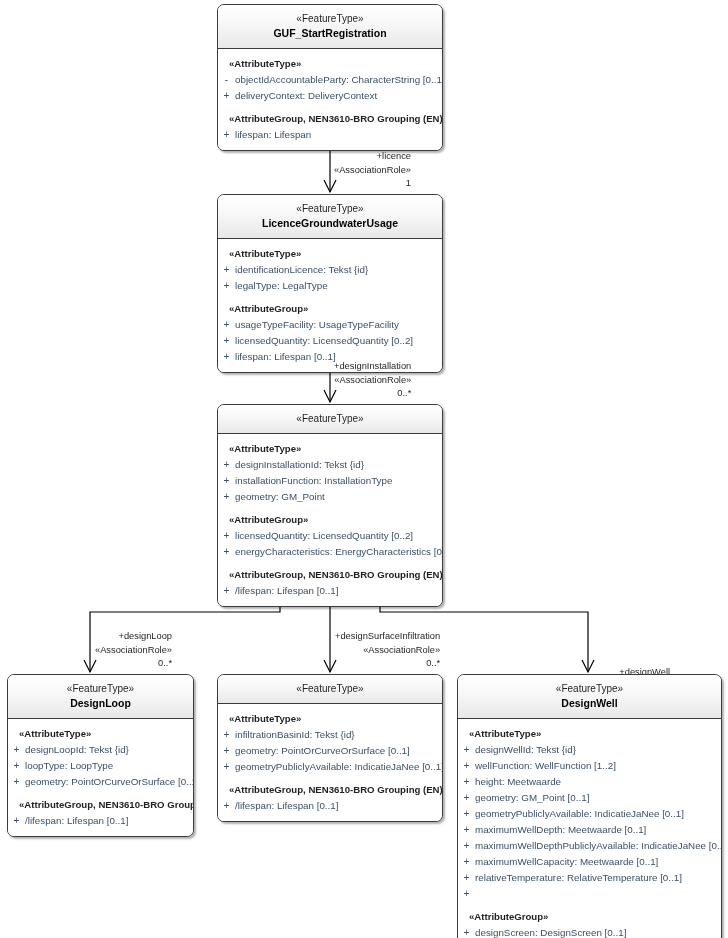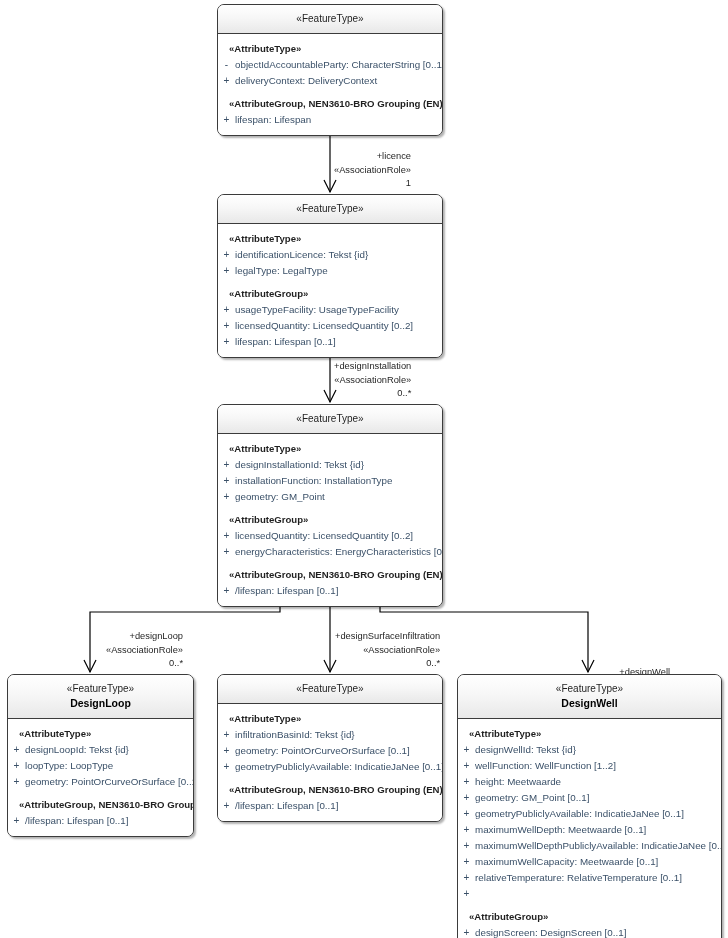--- a/index.html
+++ b/index.html
@@ -132,20 +132,21 @@
       <path d="M 324 390 L 330 402 L 336 390"></path>
       <path d="M 84 660 L 90 672 L 96 660"></path>
       <path d="M 324 660 L 330 672 L 336 660"></path>
       <path d="M 582 660 L 588 672 L 594 660"></path>
     </g>
   </svg>
 
   <div class="uml-class" style="left:217px; top:4px; width:226px;">
     <div class="uml-header">
       <div class="stereotype">«FeatureType»</div>
+      <div class="classname">GUF_StartRegistration</div>
     </div>
     <div class="uml-body">
       <div class="group-label">«AttributeType»</div>
       <div class="attr-row">
         <span class="attr-vis">-</span>
         <span class="attr-text">objectIdAccountableParty: CharacterString [0..1]</span>
       </div>
       <div class="attr-row">
         <span class="attr-vis">+</span>
         <span class="attr-text">deliveryContext: DeliveryContext</span>
@@ -160,20 +161,21 @@
 
   <div class="assoc" style="left:334px; top:150px;">
     <div class="assoc-role">+licence</div>
     <div class="assoc-stereo">«AssociationRole»</div>
     <div class="assoc-mult">1</div>
   </div>
 
   <div class="uml-class" style="left:217px; top:194px; width:226px;">
     <div class="uml-header">
       <div class="stereotype">«FeatureType»</div>
+      <div class="classname">LicenceGroundwaterUsage</div>
     </div>
     <div class="uml-body">
       <div class="group-label">«AttributeType»</div>
       <div class="attr-row">
         <span class="attr-vis">+</span>
         <span class="attr-text">identificationLicence: Tekst {id}</span>
       </div>
       <div class="attr-row">
         <span class="attr-vis">+</span>
         <span class="attr-text">legalType: LegalType</span>
@@ -228,21 +230,21 @@
         <span class="attr-text">energyCharacteristics: EnergyCharacteristics [0..1]</span>
       </div>
       <div class="group-label spaced">«AttributeGroup, NEN3610-BRO Grouping (EN)::M…</div>
       <div class="attr-row">
         <span class="attr-vis">+</span>
         <span class="attr-text">/lifespan: Lifespan [0..1]</span>
       </div>
     </div>
   </div>
 
-  <div class="assoc" style="left:106px; top:630px;">
+  <div class="assoc" style="left:95px; top:630px;">
     <div class="assoc-role">+designLoop</div>
     <div class="assoc-stereo">«AssociationRole»</div>
     <div class="assoc-mult">0..*</div>
   </div>
 
   <div class="assoc" style="left:335px; top:630px;">
     <div class="assoc-role">+designSurfaceInfiltration</div>
     <div class="assoc-stereo">«AssociationRole»</div>
     <div class="assoc-mult">0..*</div>
   </div>

